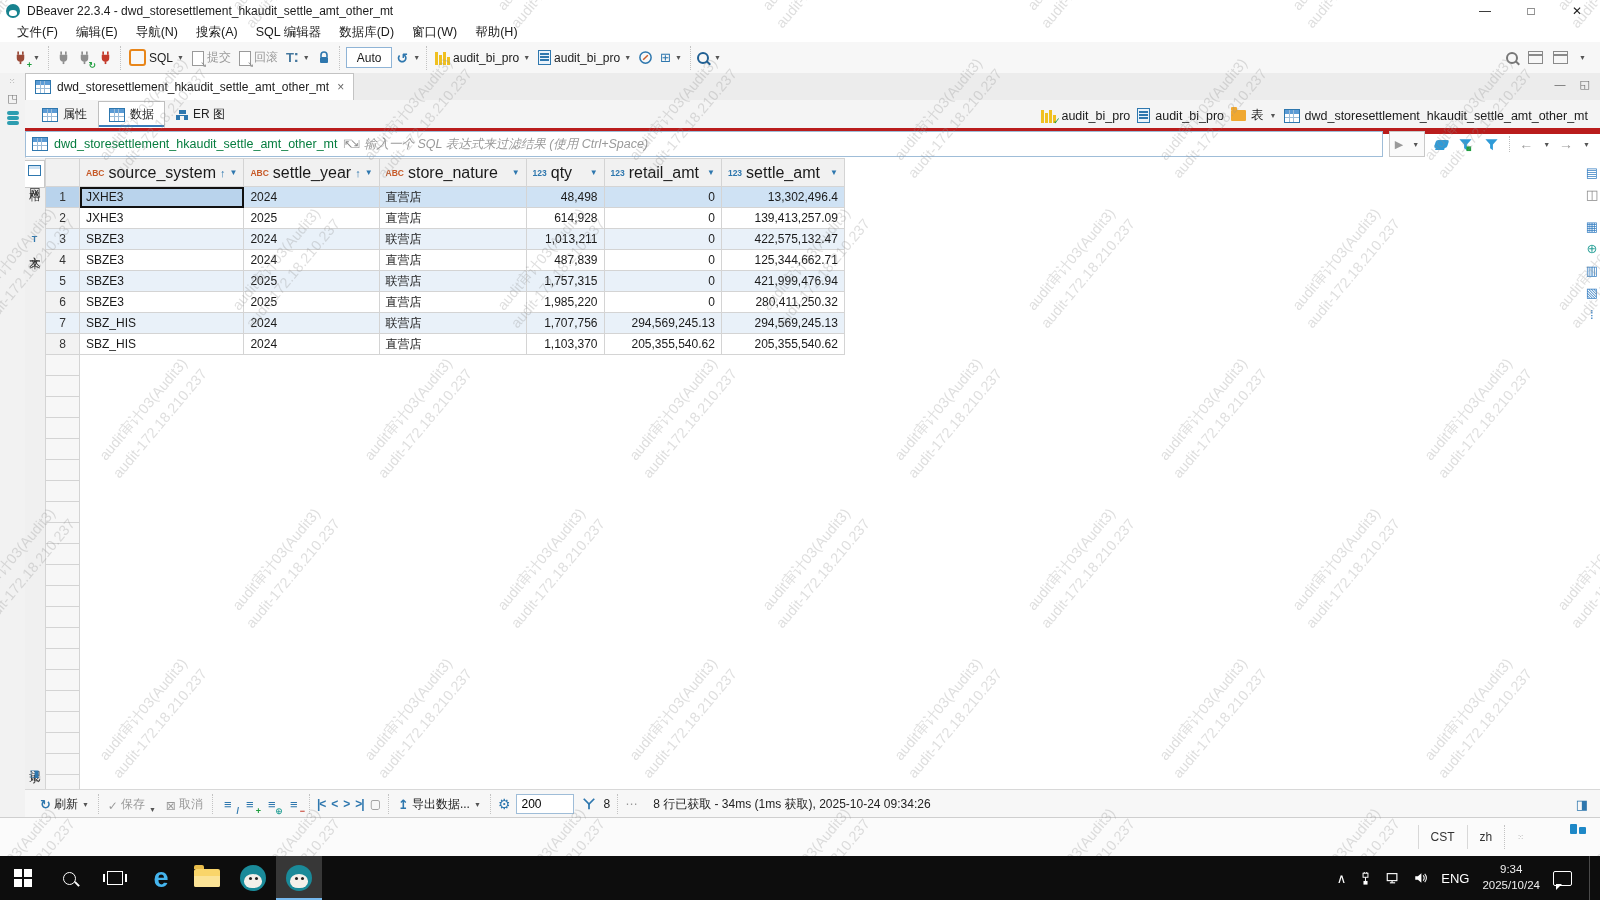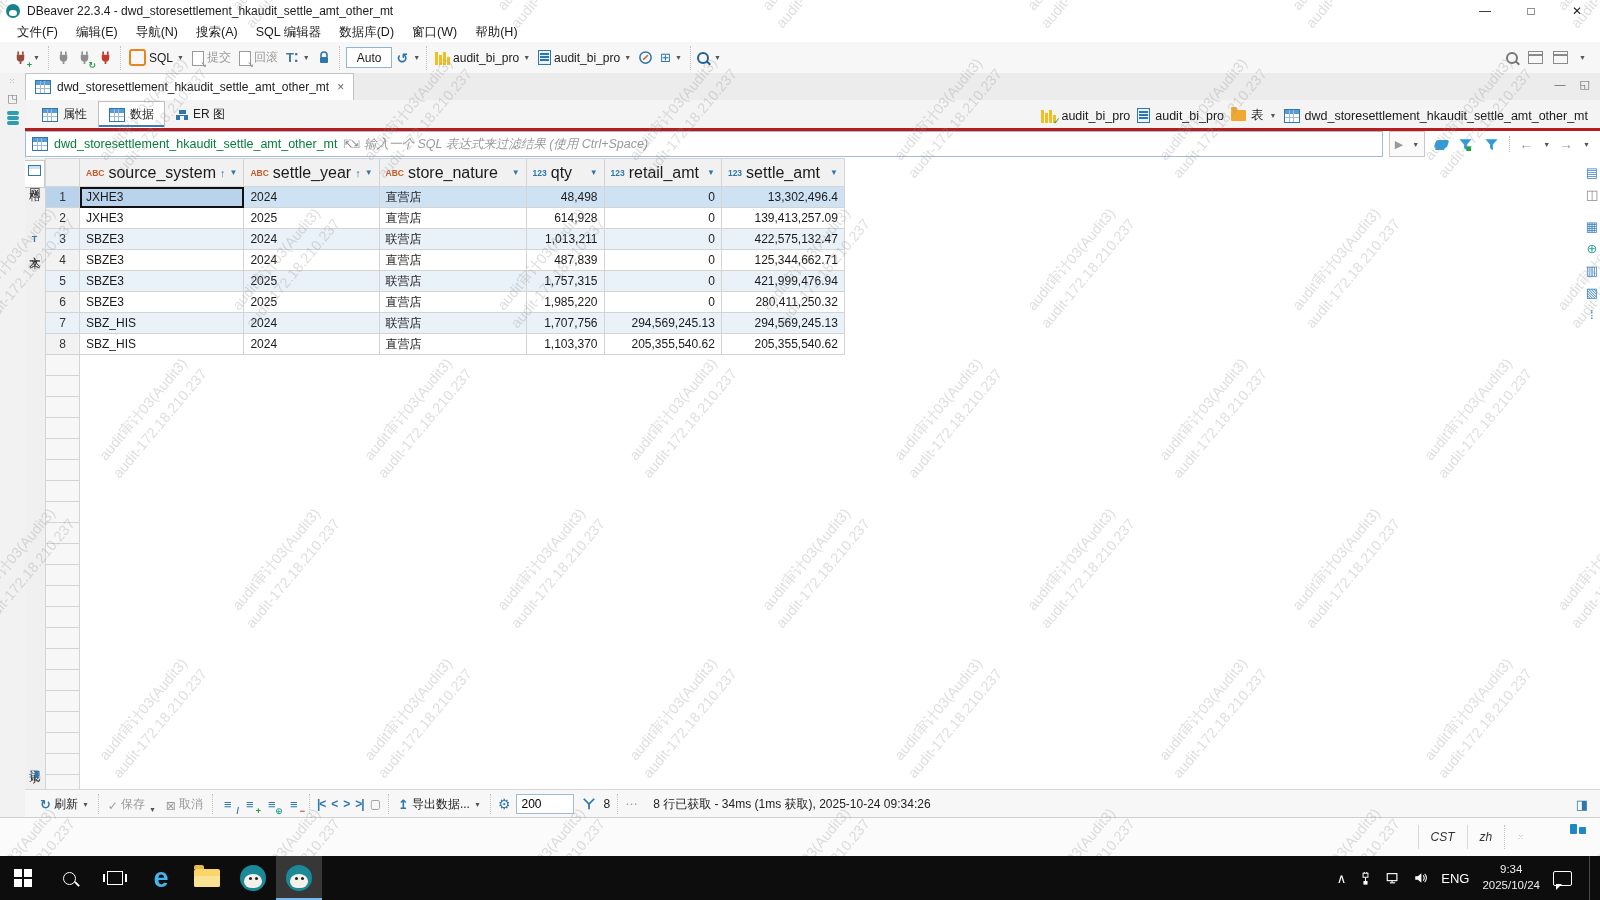--- a/index.html
+++ b/index.html
@@ -51,21 +51,21 @@
   
   .tabrow{position:absolute;left:25px;top:73px;right:0;height:27px;background:#ececec;border-bottom:1px solid #cfcfcf;display:flex;align-items:flex-end;}
   .edtab{height:26px;background:#fff;border:1px solid #c3c3c3;border-bottom:none;display:flex;align-items:center;gap:6px;padding:0 9px;font-size:12px;}
   .tabclose{color:#666;font-size:12px;margin-left:2px;}
   .tabrow-right{position:absolute;right:10px;top:5px;display:flex;gap:14px;color:#666;font-size:11px;}
   
   .tblic{width:14px;height:12px;border:1px solid #2e77ae;background:linear-gradient(#5b9bd5 0 4px,#fff 4px);position:relative;display:inline-block;flex:0 0 auto;}
   .tblic::after{content:"";position:absolute;left:4px;top:0;bottom:0;width:1px;background:#9cbcd8;box-shadow:4px 0 0 #9cbcd8;}
   .tblic::before{content:"";position:absolute;left:0;right:0;top:7px;height:1px;background:#9cbcd8;}
   
-  .subtabrow{position:absolute;left:25px;top:100px;right:0;height:28px;background:#f4f4f4;border-bottom:3px solid #b91c1c;display:flex;align-items:flex-end;padding-left:6px;}
+  .subtabrow{position:absolute;left:25px;top:100px;right:0;height:28px;background:#f4f4f4;border-bottom:6px solid #b91c1c;display:flex;align-items:flex-end;padding-left:6px;}
   .subtab{height:25px;display:flex;align-items:center;gap:5px;padding:0 10px;font-size:12px;color:#222;border:1px solid transparent;}
   .subtab.active{background:#fff;border-color:#bfbfbf;border-bottom-color:#fff;box-shadow:inset 0 -2px 0 #3a7dbb;}
   .eric{display:inline-flex;flex-direction:column;align-items:center;gap:1px;}
   .eric i{width:7px;height:4px;background:#2e77ae;display:block;}
   .eric u{width:12px;height:4px;border-top:1px solid #2e77ae;display:flex;justify-content:space-between;}
   .eric u::before,.eric u::after{content:"";width:4px;height:4px;background:#2e77ae;}
   .crumbs{position:absolute;right:12px;bottom:4px;display:flex;align-items:center;gap:7px;font-size:12.5px;}
   .crumb{display:flex;align-items:center;gap:5px;}
   .folder{width:15px;height:11px;background:#f0a830;border-radius:1px;position:relative;display:inline-block;}
   .folder::before{content:"";position:absolute;left:0;top:-3px;width:6px;height:3px;background:#f0a830;border-radius:1px 1px 0 0;}
@@ -122,21 +122,21 @@
   .navico{color:#2e77ae;font-weight:bold;font-size:12px;letter-spacing:-1px;}
   .focusic{color:#8a8a8a;font-size:12px;}
   .gear{color:#2e77ae;font-size:14px;}
   .fetchbox{width:48px;height:18px;border:1px solid #9fbdd8;background:#fff;font-size:12px;padding:0 4px;font-family:inherit;}
   .statustxt{color:#222;margin-left:10px;}
   .dots3{color:#999;}
   .bbright{margin-left:auto;padding-right:6px;color:#2e77ae;font-size:13px;}
   
   .statusbar{position:absolute;left:0;top:817px;right:0;height:39px;background:#fbfbfb;border-top:1px solid #cfcfcf;}
   .sbright{position:absolute;right:64px;top:7px;display:flex;align-items:center;height:24px;font-size:12px;color:#333;}
-  .sbcell{padding:0 12px;border-left:1px solid #d8d8d8;height:100%;display:flex;align-items:center;font-style:italic;}
+  .sbcell{padding:0 12px;border-left:1px solid #d8d8d8;height:100%;display:flex;align-items:center;}
   .notif{position:absolute;right:14px;top:6px;display:flex;gap:2px;}
   .notif i{width:7px;height:10px;background:#1e88c7;border-radius:1px;display:block;}
   .notif i:last-child{height:7px;margin-top:3px;}
   
   #wm{position:absolute;left:0;top:0;right:0;height:856px;pointer-events:none;z-index:40;overflow:hidden;}
   .wm-tile{position:absolute;width:220px;text-align:center;transform:rotate(-50deg);color:rgba(145,145,145,0.30);font-size:14.5px;line-height:1.5;white-space:nowrap;}
   
   .taskbar{position:absolute;left:0;top:856px;right:0;height:44px;background:#0d0d0d;display:flex;align-items:center;z-index:60;color:#eee;}
   .tbicons{display:flex;align-items:center;height:100%;}
   .tbtile{width:46px;height:100%;display:flex;align-items:center;justify-content:center;}

